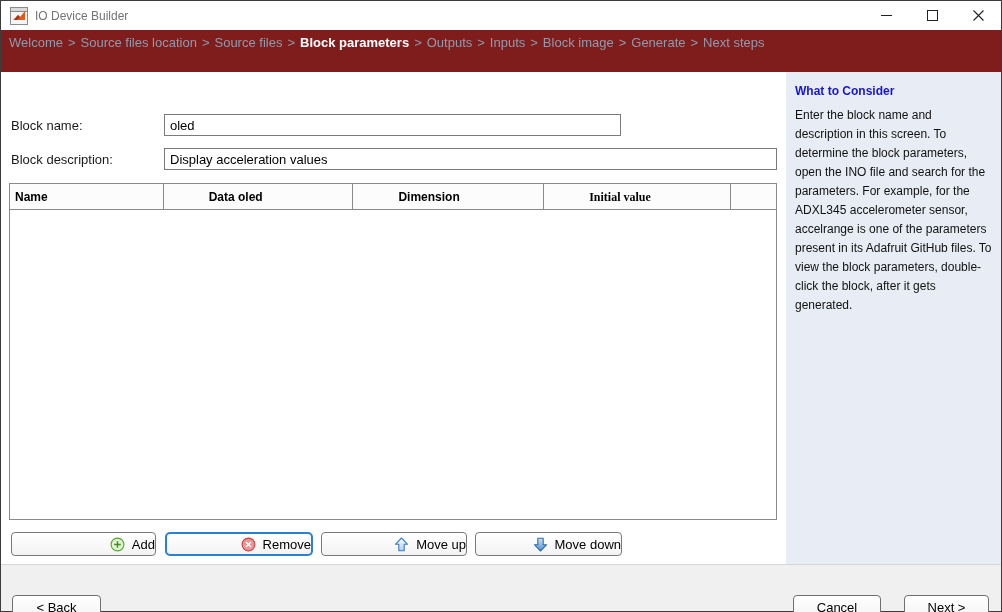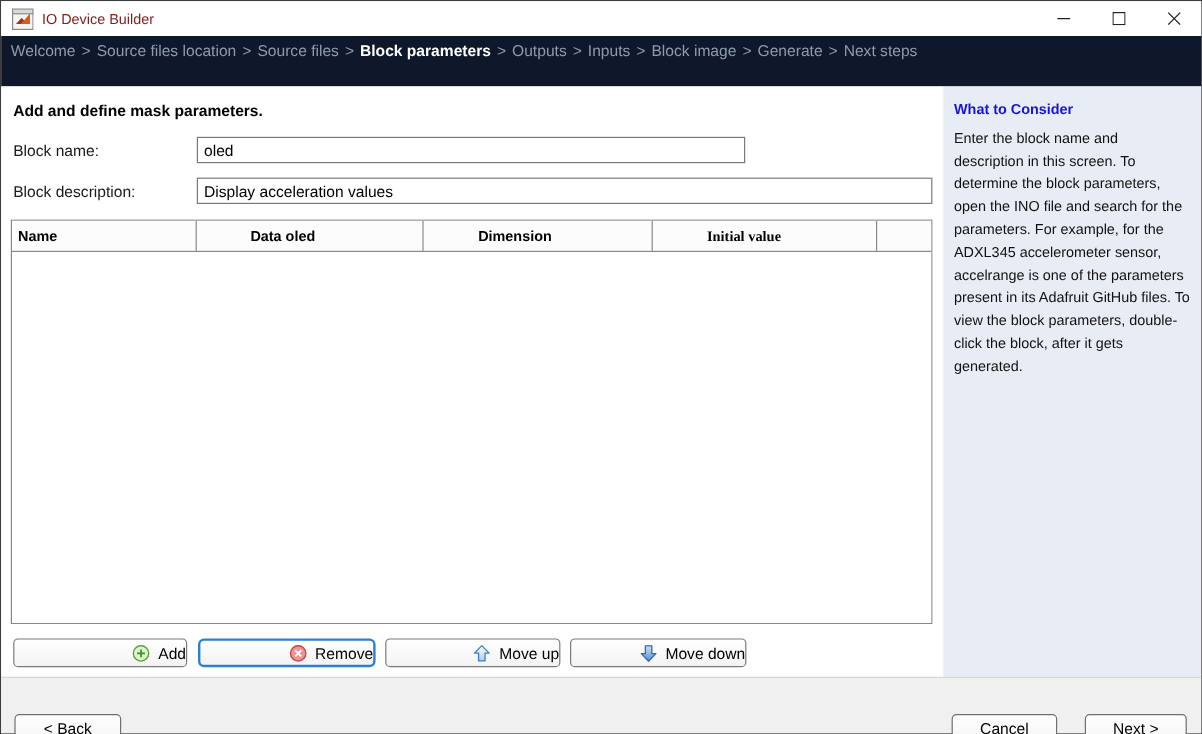--- a/index.html
+++ b/index.html
@@ -12,31 +12,31 @@
     background:#fff;
     display:flex; flex-direction:column;
   }
 
   
   .titlebar {
     height:29px; background:#ffffff; flex:0 0 29px;
     display:flex; align-items:center;
   }
   .app-icon { width:18px; height:18px; margin-left:9px; flex:0 0 18px; }
-  .title-text { font-size:12px; color:#7f1d1d; margin-left:7px; flex:1; }
+  .title-text { font-size:12px; color:#737373; margin-left:7px; flex:1; }
   .win-btn {
     width:46px; height:29px; display:flex; align-items:center; justify-content:center;
     cursor:default;
   }
   .win-btn svg { display:block; }
 
   
   .crumbbar {
     height:42px; flex:0 0 42px;
-    background:#0f172a;
+    background:#7f1d1d;
     padding:5px 8px 0 8px;
     font-size:13px;
     color:#8C9CAE;
     white-space:nowrap;
   }
   .crumb { color:#8C9CAE; }
   .crumb.active { color:#ffffff; font-weight:bold; }
   .crumb-sep { color:#8C9CAE; margin:0 5px; }
 
   
@@ -141,21 +141,20 @@
         </svg>
     </div>
   </div>
 
   <div class="crumbbar">
     <span class="crumb">Welcome</span><span class="crumb-sep">&gt;</span><span class="crumb">Source files location</span><span class="crumb-sep">&gt;</span><span class="crumb">Source files</span><span class="crumb-sep">&gt;</span><span class="crumb active">Block parameters</span><span class="crumb-sep">&gt;</span><span class="crumb">Outputs</span><span class="crumb-sep">&gt;</span><span class="crumb">Inputs</span><span class="crumb-sep">&gt;</span><span class="crumb">Block image</span><span class="crumb-sep">&gt;</span><span class="crumb">Generate</span><span class="crumb-sep">&gt;</span><span class="crumb">Next steps</span>
   </div>
 
   <div class="content-row">
     <div class="main">
-      <div class="heading">Add and define mask parameters.</div>
 
       <label class="field-label r1">Block name:</label>
       <input class="text-input r1" type="text" value="oled" style="">
 
       <label class="field-label r2">Block description:</label>
       <input class="text-input r2" type="text" value="Display acceleration values" style="">
 
       <div class="param-table">
         <div class="param-head">
           <div class="col c0">Name</div>

